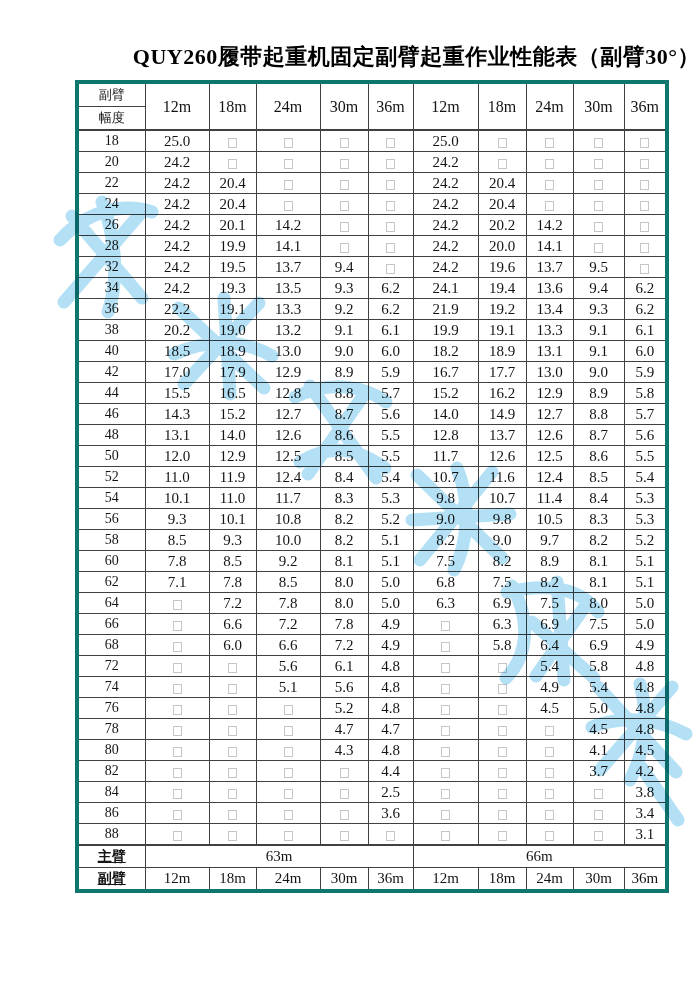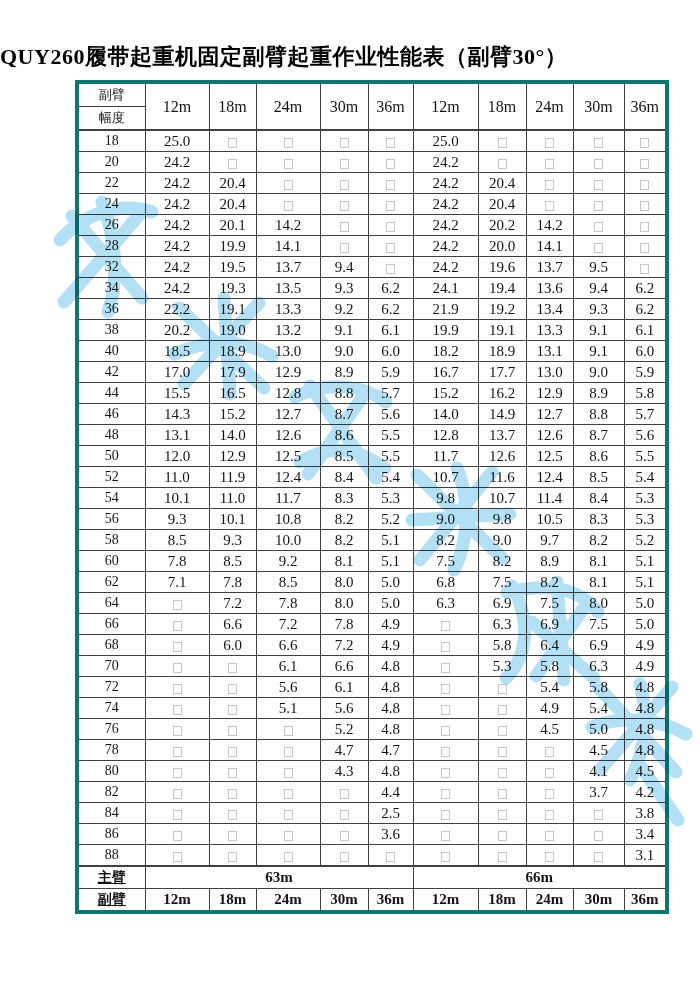--- a/index.html
+++ b/index.html
@@ -2,40 +2,40 @@
 <html><head>
 <meta charset="utf-8">
 <style>
   html,body { margin:0; padding:0; background:#ffffff; }
   .page {
     position:relative; width:700px; height:989px; background:#ffffff;
     overflow:hidden; font-family:"Liberation Serif", serif;
   }
   .title {
     position:absolute; top:42px; left:0; width:100%;
-    text-align:left; font-size:22px; font-weight:bold; color:#000;
+    text-align:right; font-size:22px; font-weight:bold; color:#000;
     letter-spacing:0.5px; white-space:nowrap;
   }
   table.perf {
     position:absolute; left:75px; top:80px; width:590px;
     border-collapse:collapse; table-layout:fixed;
     border:4px solid #0f766e; background:transparent;
   }
   .perf th, .perf td {
     border:1px solid #404040; text-align:center; vertical-align:middle;
     padding:0; color:#141414; font-weight:normal; overflow:hidden;
     white-space:nowrap;
   }
   .perf thead th { height:34px; font-size:16px; border-bottom-width:2px; }
   .perf th.corner { font-size:13px; }
   .corner-top { border-bottom:1px solid #404040; padding:2px 0; }
   .corner-bottom { padding:2px 16px; }
   .perf tbody td { height:20px; line-height:20px; font-size:15px; }
   .perf tbody td.radius { font-size:14px; }
-  .perf tfoot td { height:21px; font-size:15px;font-weight:bold; }
+  .perf tfoot td { height:21px; font-size:15px; }
   .perf tfoot td.flabel { font-size:14px; font-weight:bold;text-decoration:underline; }
   .perf tfoot tr:first-child td { border-top-width:2px; }
   .sq {
     display:inline-block; width:7px; height:8px;
     border:1px solid #c6c6c6; vertical-align:middle; background:#fff;
   }
   svg.watermark {
     position:absolute; left:0; top:0; pointer-events:none;
     mix-blend-mode:multiply; opacity:0.88;
   }
@@ -403,33 +403,20 @@
           <td>6.6</td>
           <td>7.2</td>
           <td>4.9</td>
           <td><span class="sq"></span></td>
           <td>5.8</td>
           <td>6.4</td>
           <td>6.9</td>
           <td>4.9</td>
         </tr>
         <tr>
-          <td class="radius">70</td>
-          <td><span class="sq"></span></td>
-          <td><span class="sq"></span></td>
-          <td>6.1</td>
-          <td>6.6</td>
-          <td>4.8</td>
-          <td><span class="sq"></span></td>
-          <td>5.3</td>
-          <td>5.8</td>
-          <td>6.3</td>
-          <td>4.9</td>
-        </tr>
-        <tr>
           <td class="radius">72</td>
           <td><span class="sq"></span></td>
           <td><span class="sq"></span></td>
           <td>5.6</td>
           <td>6.1</td>
           <td>4.8</td>
           <td><span class="sq"></span></td>
           <td><span class="sq"></span></td>
           <td>5.4</td>
           <td>5.8</td>

